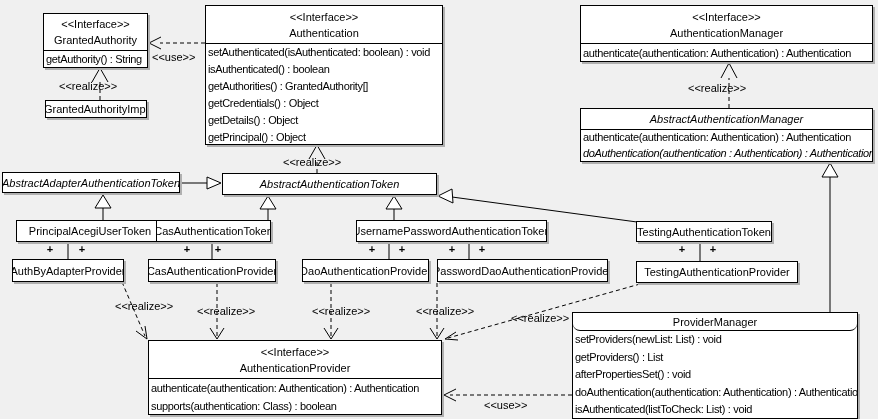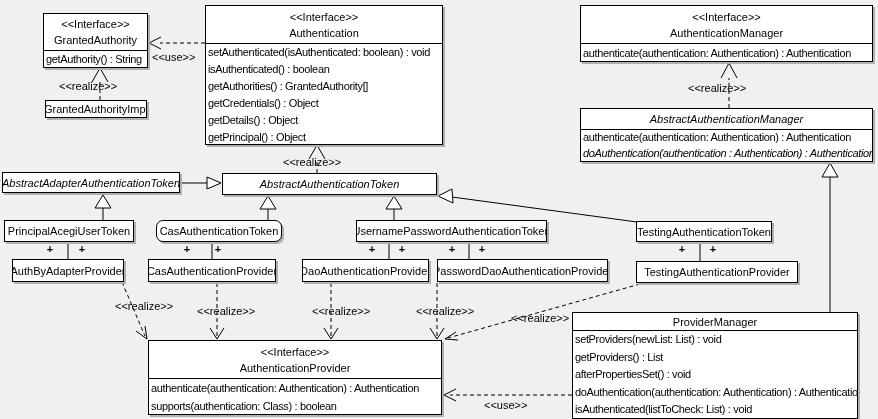--- a/index.html
+++ b/index.html
@@ -141,25 +141,25 @@
   </div>
 
   <div class="box simple" style="left:2px;top:172px;width:178px;height:21px;">
     <div class="cname it">AbstractAdapterAuthenticationToken</div>
   </div>
 
   <div class="box simple" style="left:222px;top:173px;width:215px;height:22px;">
     <div class="cname it">AbstractAuthenticationToken</div>
   </div>
 
-  <div class="box simple" style="left:4px;top:220px;width:130px;height:22px;">
+  <div class="box simple" style="left:16px;top:220px;width:148px;height:22px;">
     <div class="cname">PrincipalAcegiUserToken</div>
   </div>
 
-  <div class="box simple" style="left:156px;top:220px;width:126px;height:22px;border-radius:7px;">
+  <div class="box simple" style="left:156px;top:220px;width:115px;height:22px;">
     <div class="cname">CasAuthenticationToken</div>
   </div>
 
   <div class="box simple" style="left:356px;top:220px;width:191px;height:22px;">
     <div class="cname">UsernamePasswordAuthenticationToken</div>
   </div>
 
   <div class="box simple" style="left:636px;top:221px;width:136px;height:21px;align-items:center;">
     <div class="cname">TestingAuthenticationToken</div>
   </div>
@@ -187,21 +187,21 @@
   <div class="box ap" style="left:148px;top:340px;width:294px;height:75px;">
     <div class="hdr" style="height:37px;">
       <div class="stereo">&lt;&lt;Interface&gt;&gt;</div>
       <div class="cname">AuthenticationProvider</div>
     </div>
     <div class="m">authenticate(authentication: Authentication) : Authentication</div>
     <div class="m">supports(authentication: Class) : boolean</div>
   </div>
 
   <div class="box pm" style="left:572px;top:312px;width:286px;height:107px;">
-    <div class="hdr" style="height:17px;">
+    <div class="hdr" style="height:17px;border-radius:7px;">
       <div class="cname">ProviderManager</div>
     </div>
     <div class="m">setProviders(newList: List) : void</div>
     <div class="m">getProviders() : List</div>
     <div class="m">afterPropertiesSet() : void</div>
     <div class="m">doAuthentication(authentication: Authentication) : Authentication</div>
     <div class="m">isAuthenticated(listToCheck: List) : void</div>
   </div>
 
   <div class="lbl" style="left:152px;top:51px;">&lt;&lt;use&gt;&gt;</div>

